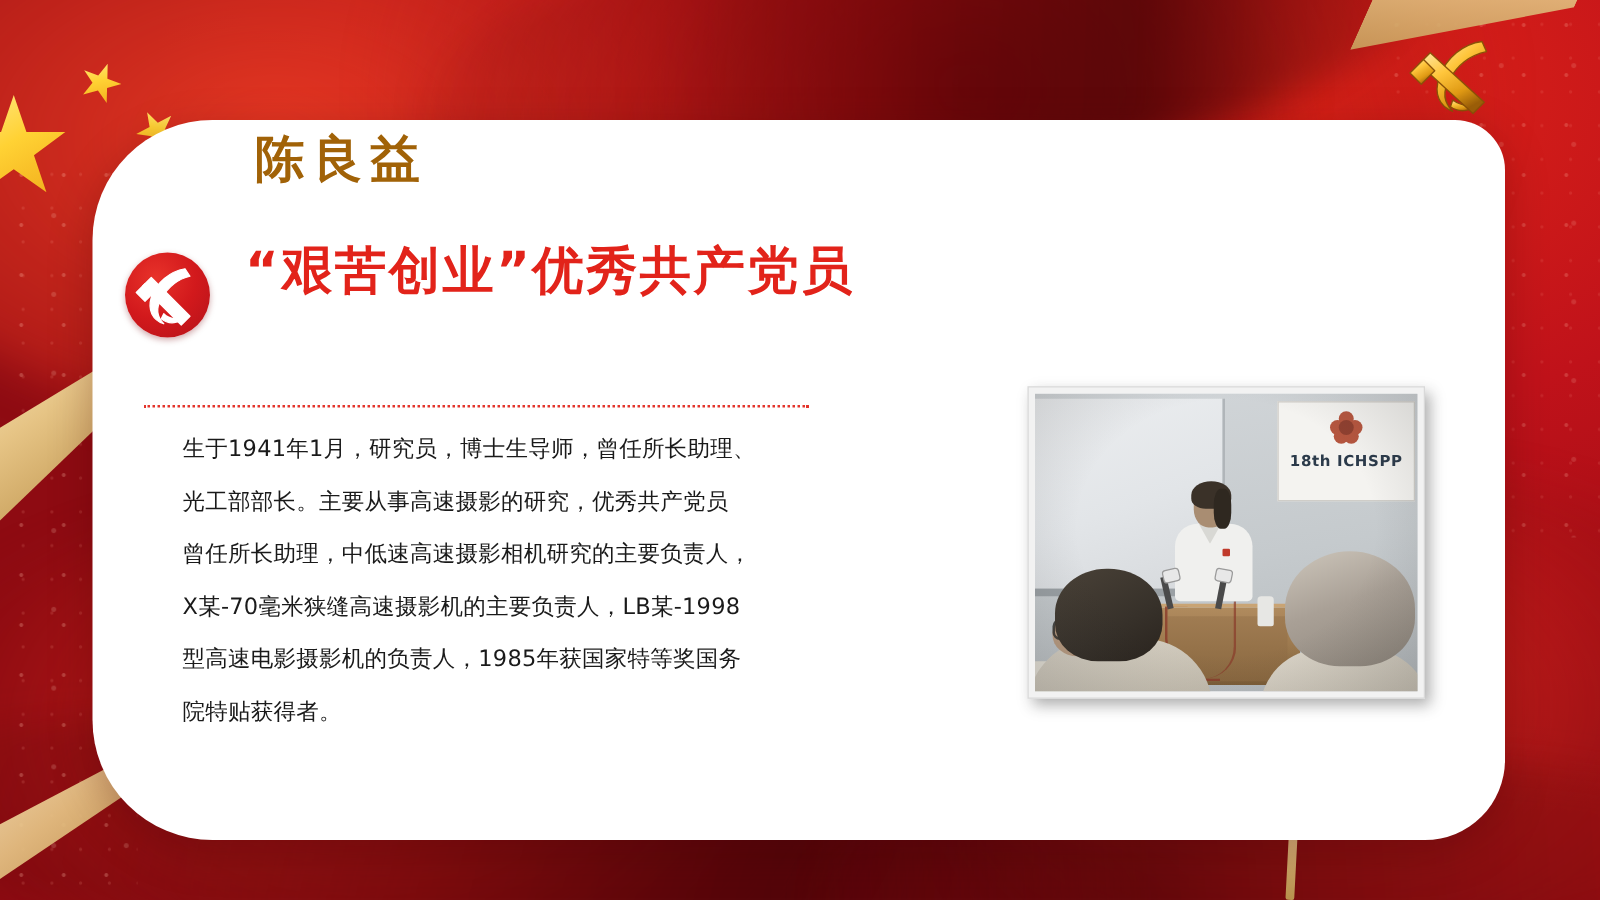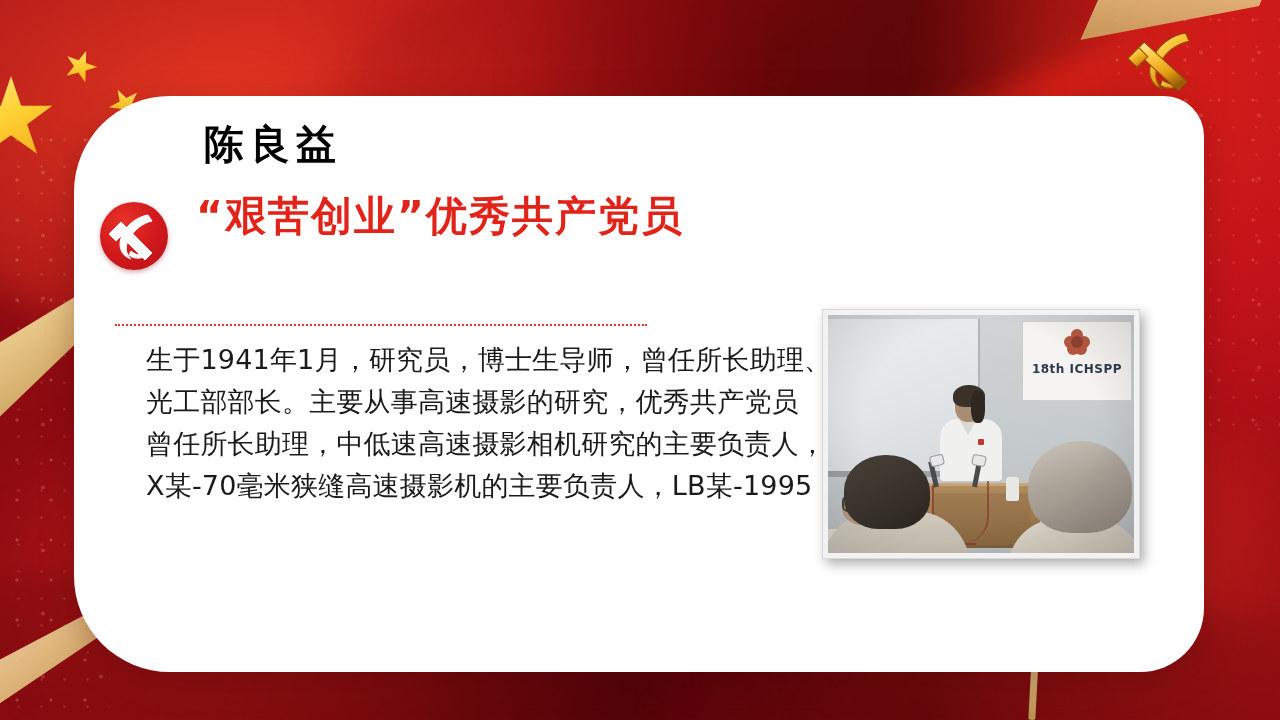--- a/index.html
+++ b/index.html
@@ -191,43 +191,43 @@
     font-weight: 700;
     color: #e2231a;
     letter-spacing: 2px;
     line-height: 1.12;
     white-space: nowrap;
   }
   .title-name {
     font-family: "DejaVu Serif", "Liberation Serif", serif;
     font-size: 40px;
     font-weight: 700;
-    color: #000000;
+    color: #a16207;
     letter-spacing: 6px;
     line-height: 1.3;
-    margin-top: 22px;
+    margin-top: 6px;
     margin-left: 130px;
   }
 
   
   .divider {
     position: absolute;
     left: 41px; top: 228px;
     width: 532px; height: 0;
     border-top: 2px dotted #e2231a;
     opacity: 0.92;
   }
 
   
   .body-text {
     position: absolute;
     left: 72px; top: 243px;
     width: 700px;
     font-family: "DejaVu Sans", "Liberation Sans", sans-serif;
-    font-size: 27px;
+    font-size: 18px;
     line-height: 42px;
     color: #1a1a1a;
     letter-spacing: 0.2px;
   }
   .body-text .ln { display: block; white-space: nowrap; }
 
   
   .photo-frame {
     position: absolute;
     left: 748px; top: 213px;
@@ -504,21 +504,23 @@
       </div>
     </div>
     <div class="title-name">陈良益</div>
 
     <div class="divider"></div>
 
     <div class="body-text">
       <span class="ln">生于1941年1月，研究员，博士生导师，曾任所长助理、</span>
       <span class="ln">光工部部长。主要从事高速摄影的研究，优秀共产党员</span>
       <span class="ln">曾任所长助理，中低速高速摄影相机研究的主要负责人，</span>
-      <span class="ln">X某-70毫米狭缝高速摄影机的主要负责人，LB某-1995</span>
+      <span class="ln">X某-70毫米狭缝高速摄影机的主要负责人，LB某-1998</span>
+      <span class="ln">型高速电影摄影机的负责人，1985年获国家特等奖国务</span>
+      <span class="ln">院特贴获得者。</span>
     </div>
 
     <div class="photo-frame">
       <div class="photo">
         <div class="ph-wall"></div>
         <div class="ph-screen"></div>
         <div class="ph-screen-rail"></div>
 
         <div class="ph-banner">
           <div class="ph-logo">

